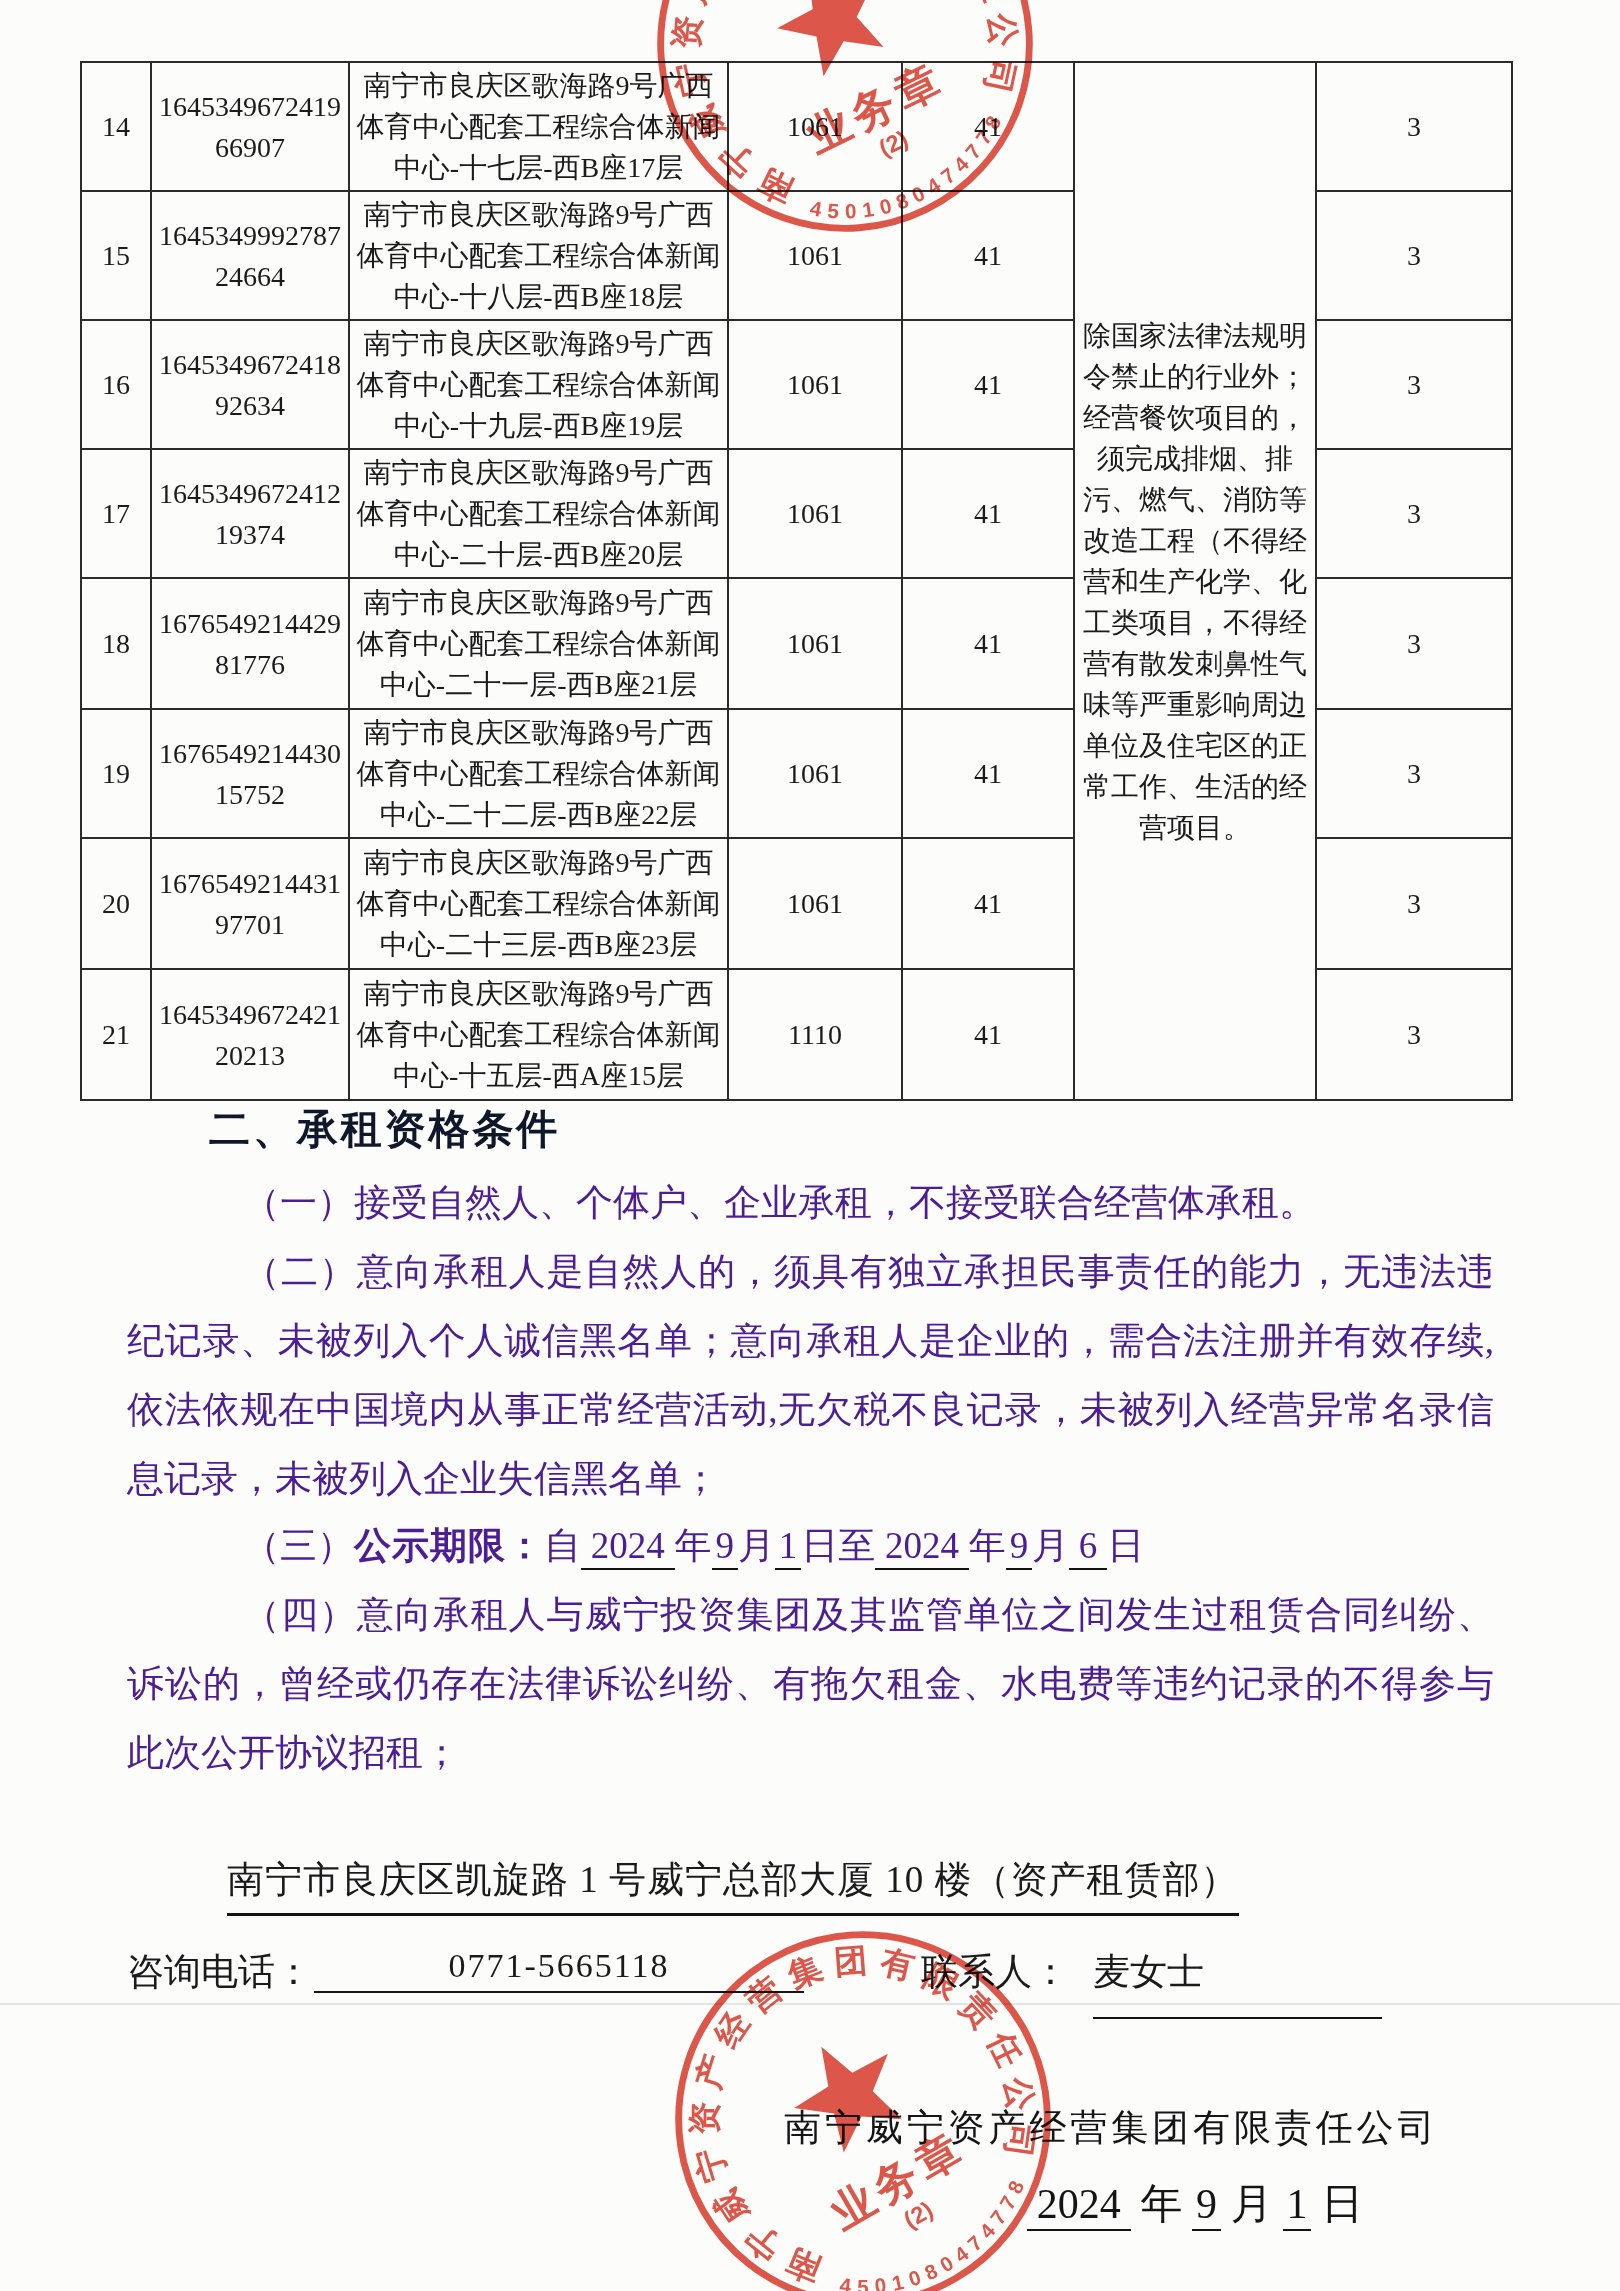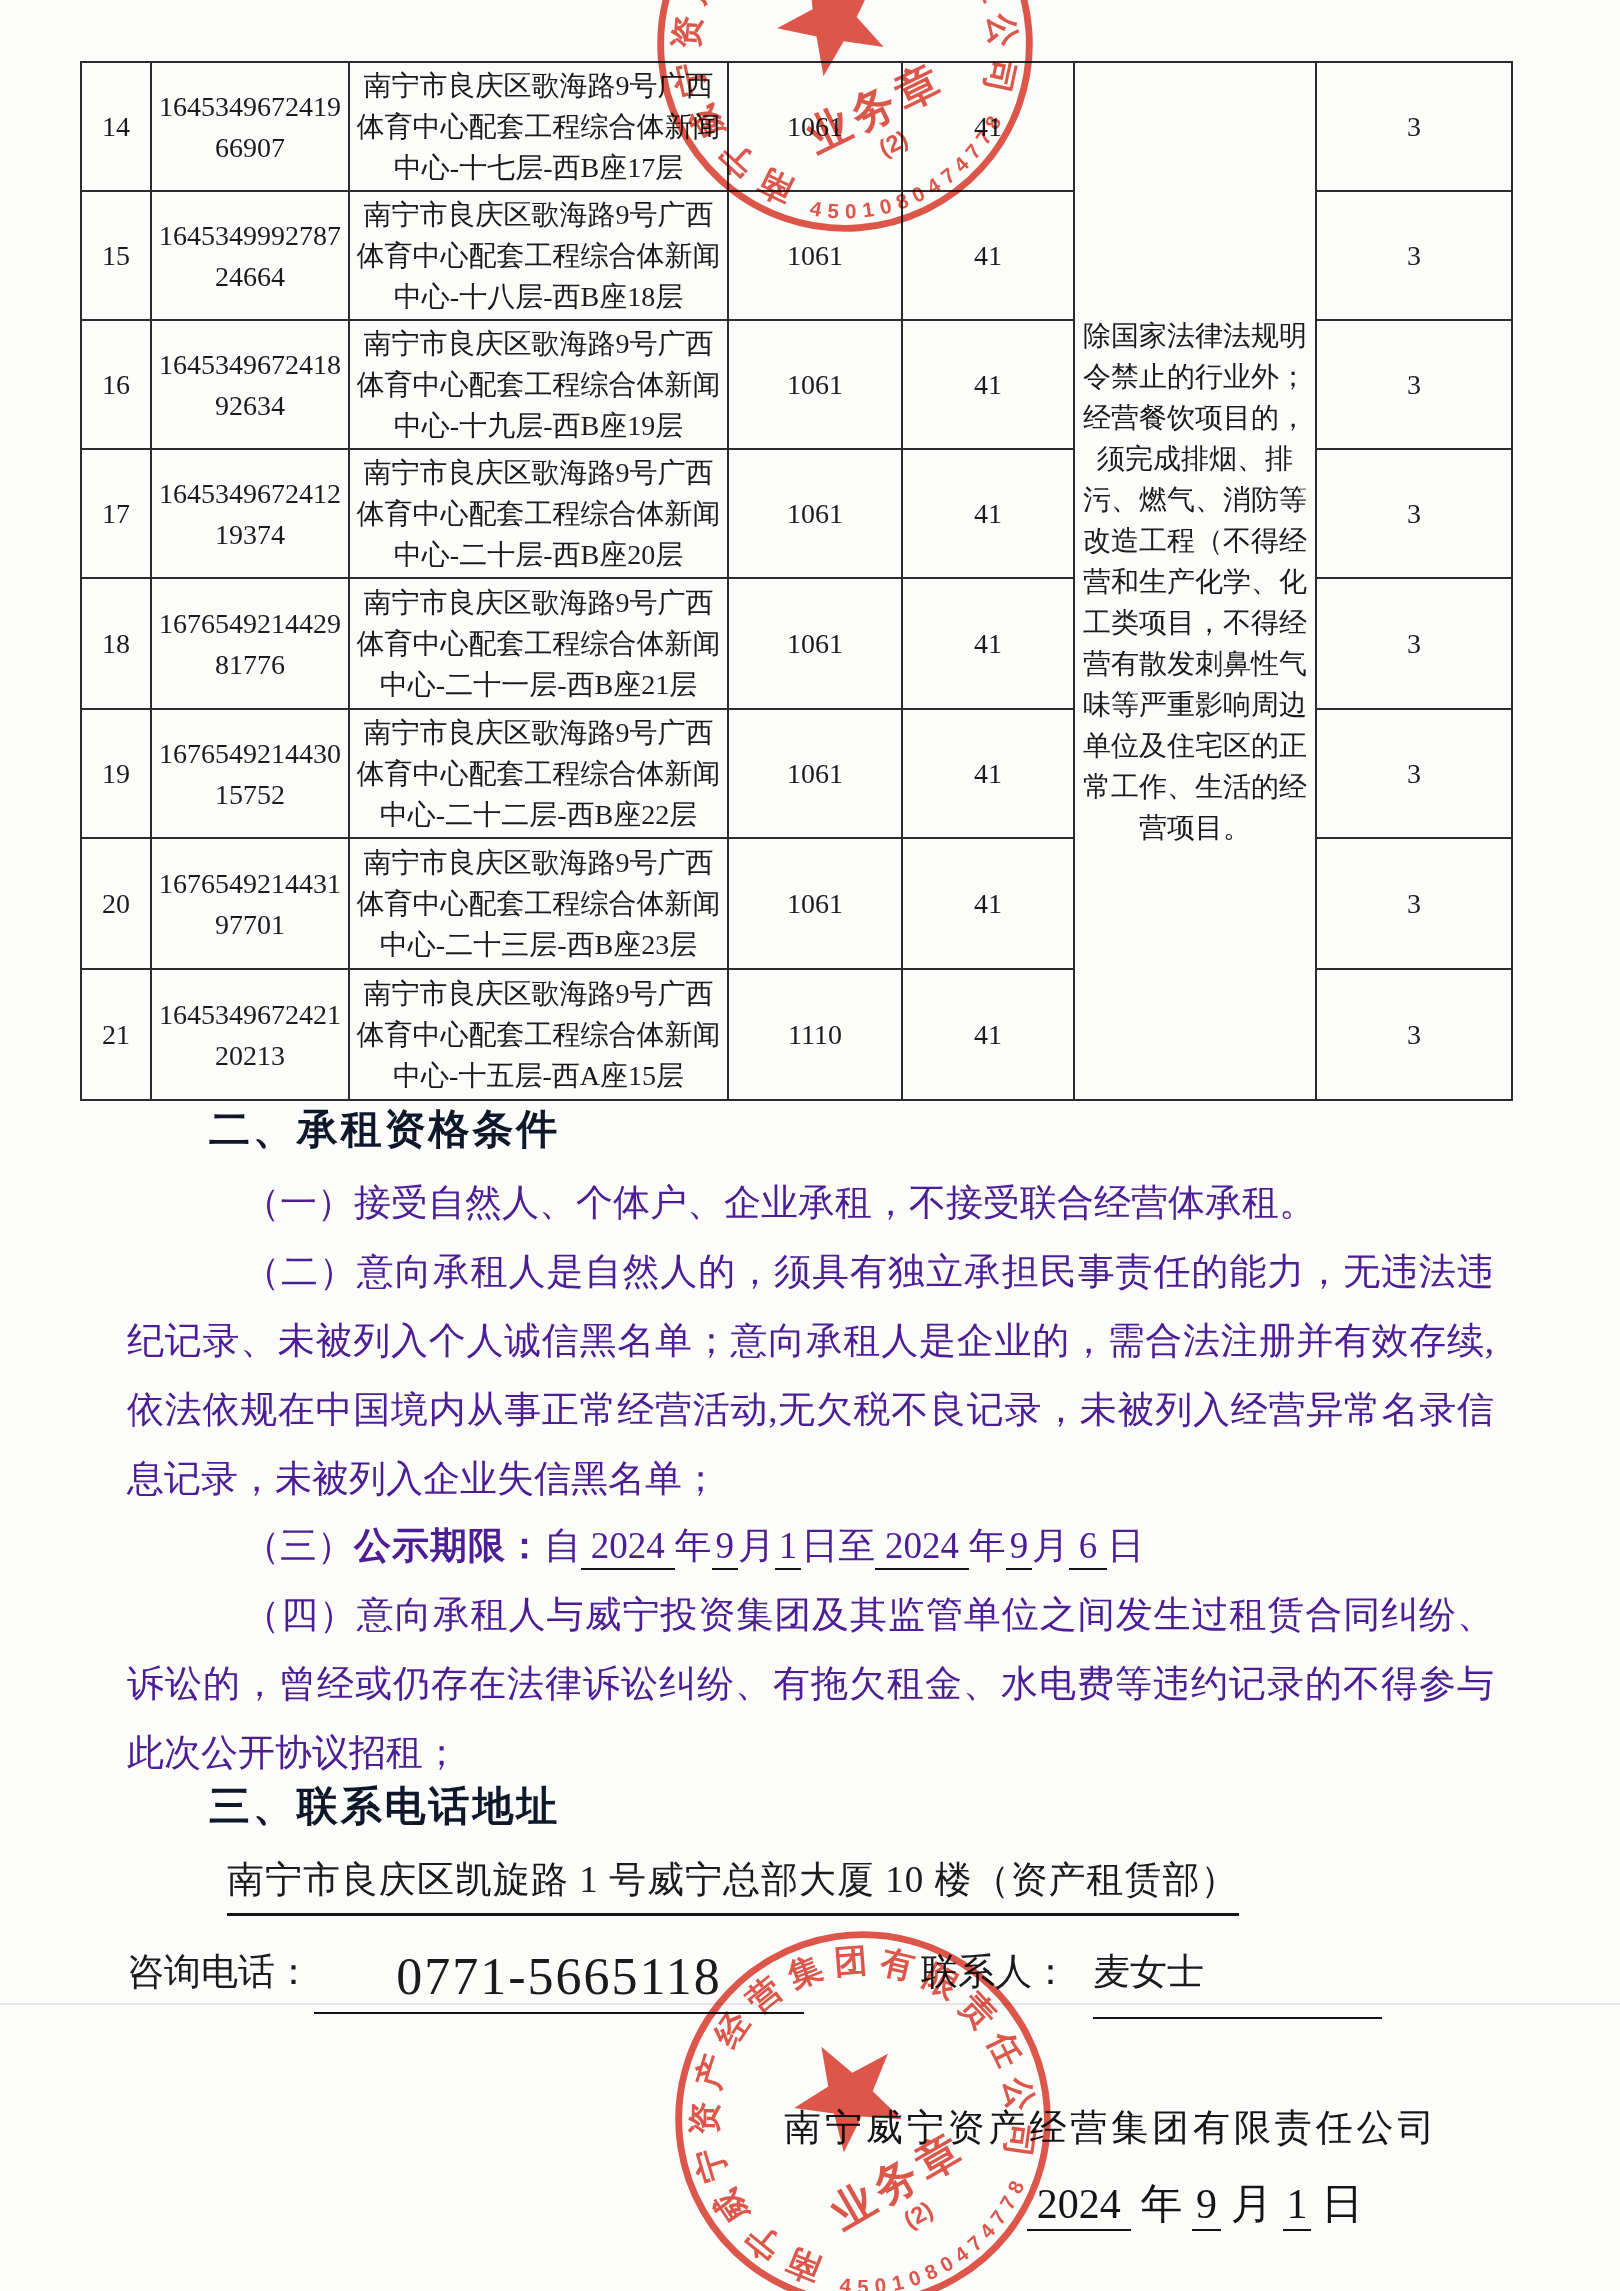--- a/index.html
+++ b/index.html
@@ -48,21 +48,21 @@
   .uwide{border-bottom:2.9px solid #141414;padding:0 9.8px 2px;}
   .addr-line{
     position:absolute;left:227px;top:1855px;
     font-size:37px;letter-spacing:1px;
     border-bottom:3.9px solid #141414;padding-bottom:7.8px;
   }
   .phone-row{position:absolute;left:0;top:1947px;width:1620px;font-size:37px;}
   .phone-label{position:absolute;left:127px;text-align:center;}
   .phone-value{
     position:absolute;left:314px;width:490px;text-align:center;
-    font-size:52px;letter-spacing:2px;
+    font-size:34px;letter-spacing:2px;
     border-bottom:2.9px solid #141414;padding-bottom:5.9px;
   }
   .contact-label{position:absolute;left:921px;}
   .contact-value{
     position:absolute;left:1093px;width:289px;
     border-bottom:2.9px solid #141414;padding-bottom:20px;
   }
   .company-line{
     position:absolute;left:784px;top:2103px;
     font-size:37px;letter-spacing:3.9px;color:#151515;
@@ -173,21 +173,20 @@
   <div class="blk indent" style="top:1168px">（一）接受自然人、个体户、企业承租，不接受联合经营体承租。</div>
 
   <div class="blk indent" style="top:1237px">（二）意向承租人是自然人的，须具有独立承担民事责任的能力，无违法违纪记录、未被列入个人诚信黑名单；意向承租人是企业的，需合法注册并有效存续,依法依规在中国境内从事正常经营活动,无欠税不良记录，未被列入经营异常名录信息记录，未被列入企业失信黑名单；</div>
 
   <div class="blk indent" style="top:1511px">
     <span>（三）</span><span class="boldlabel">公示期限：</span><span>自</span><span class="uwide">2024</span><span>年</span><span class="u">9</span><span>月</span><span class="u">1</span><span>日至</span><span class="uwide">2024</span><span>年</span><span class="u">9</span><span>月</span><span class="uwide">6</span><span>日</span>
   </div>
 
   <div class="blk indent" style="top:1580px">（四）意向承租人与威宁投资集团及其监管单位之间发生过租赁合同纠纷、诉讼的，曾经或仍存在法律诉讼纠纷、有拖欠租金、水电费等违约记录的不得参与此次公开协议招租；</div>
 
-  <div class="hd" style="top:1779px">三、联系电话地址</div>
 
   <div class="addr-line">南宁市良庆区凯旋路 1 号威宁总部大厦 10 楼（资产租赁部）</div>
 
   <div class="phone-row">
     <span class="phone-label">咨询电话：</span>
     <span class="phone-value">0771-5665118</span>
     <span class="contact-label">联系人：</span>
     <span class="contact-value">麦女士</span>
   </div>
 

